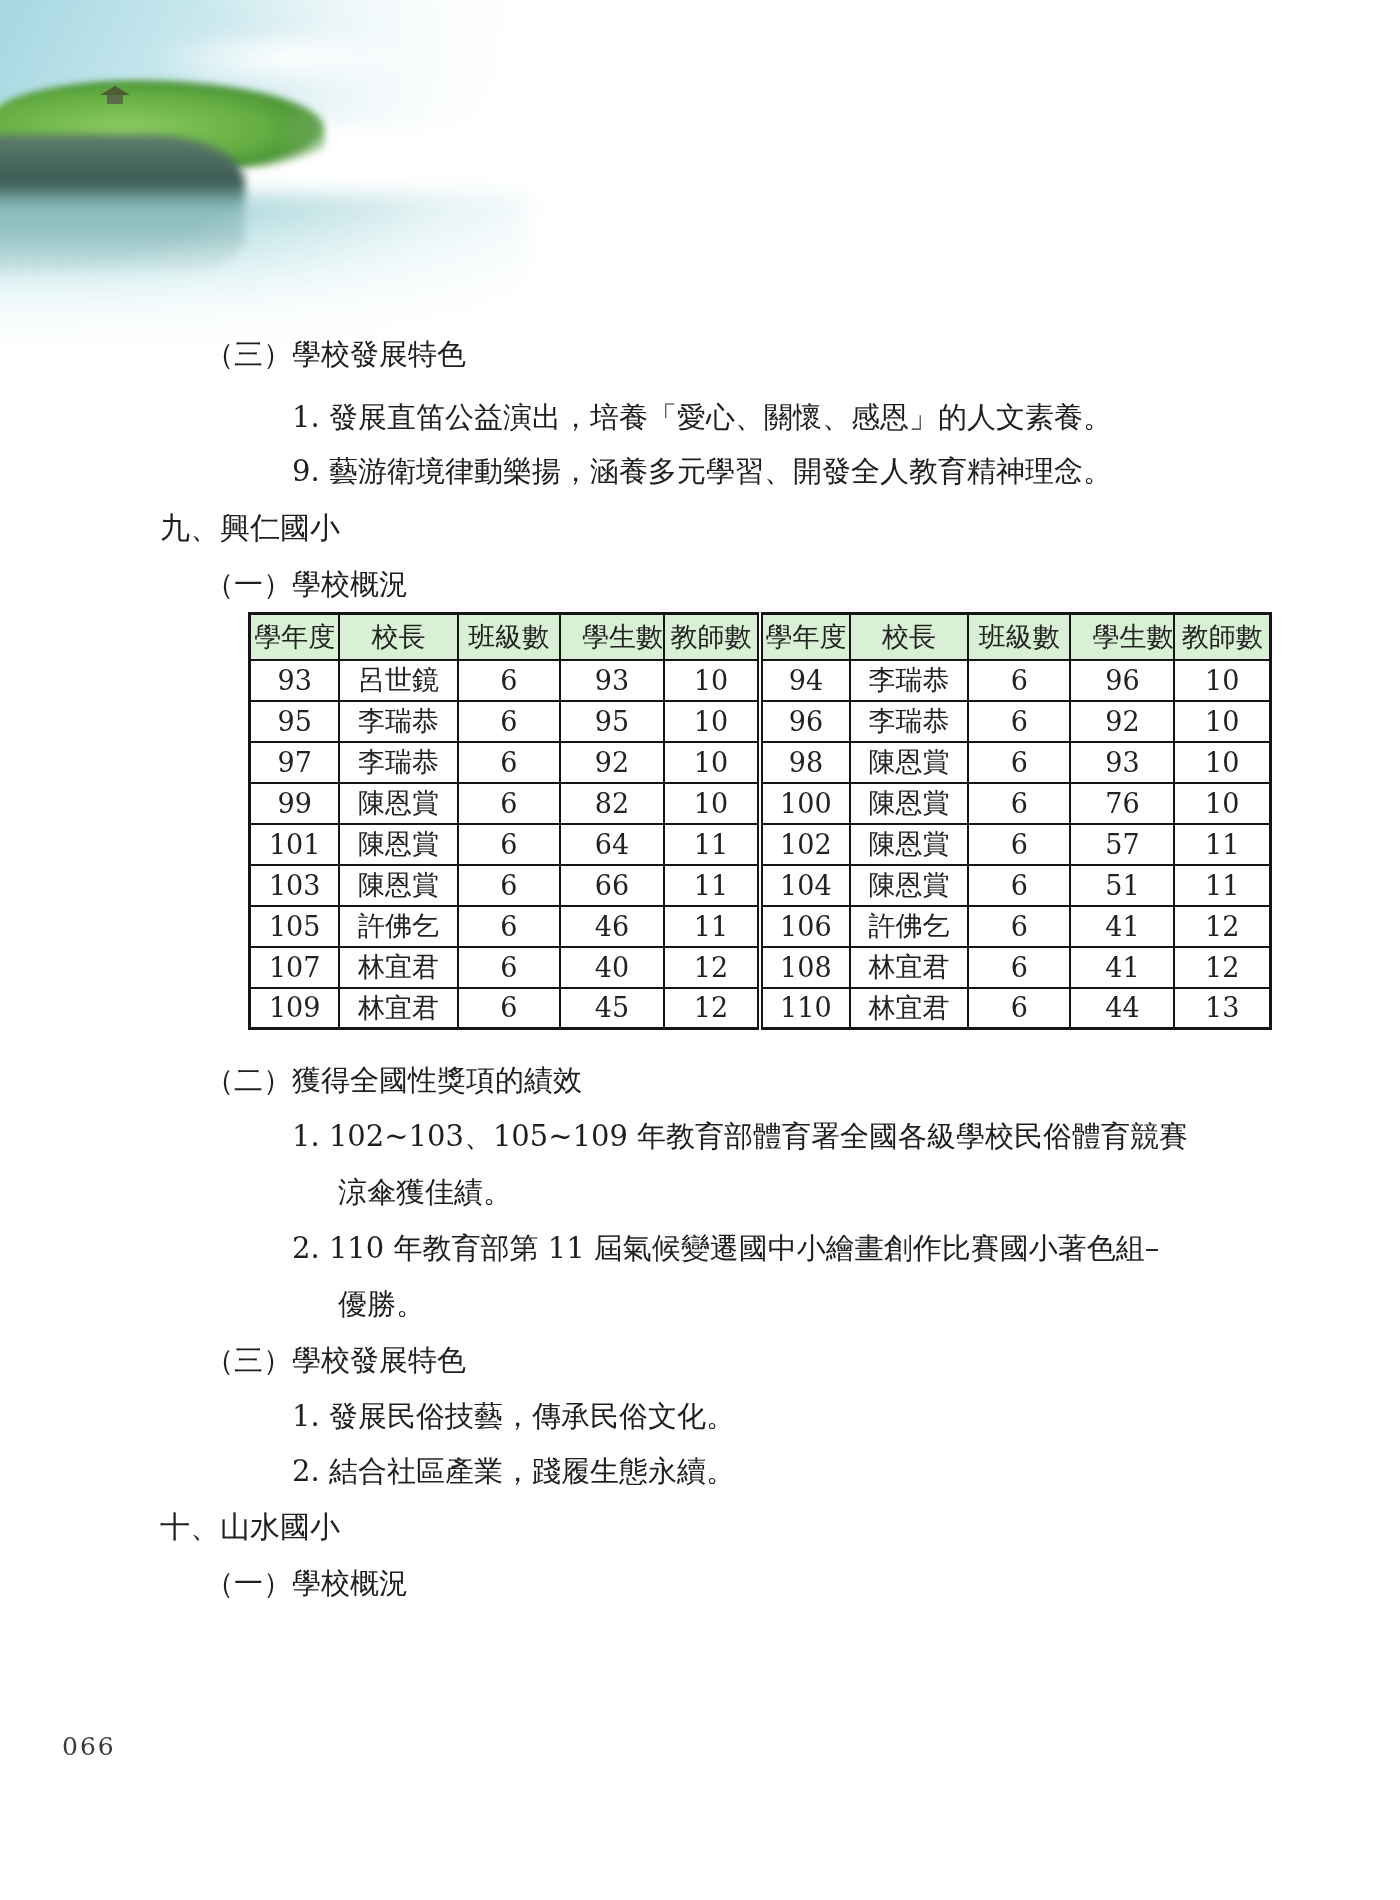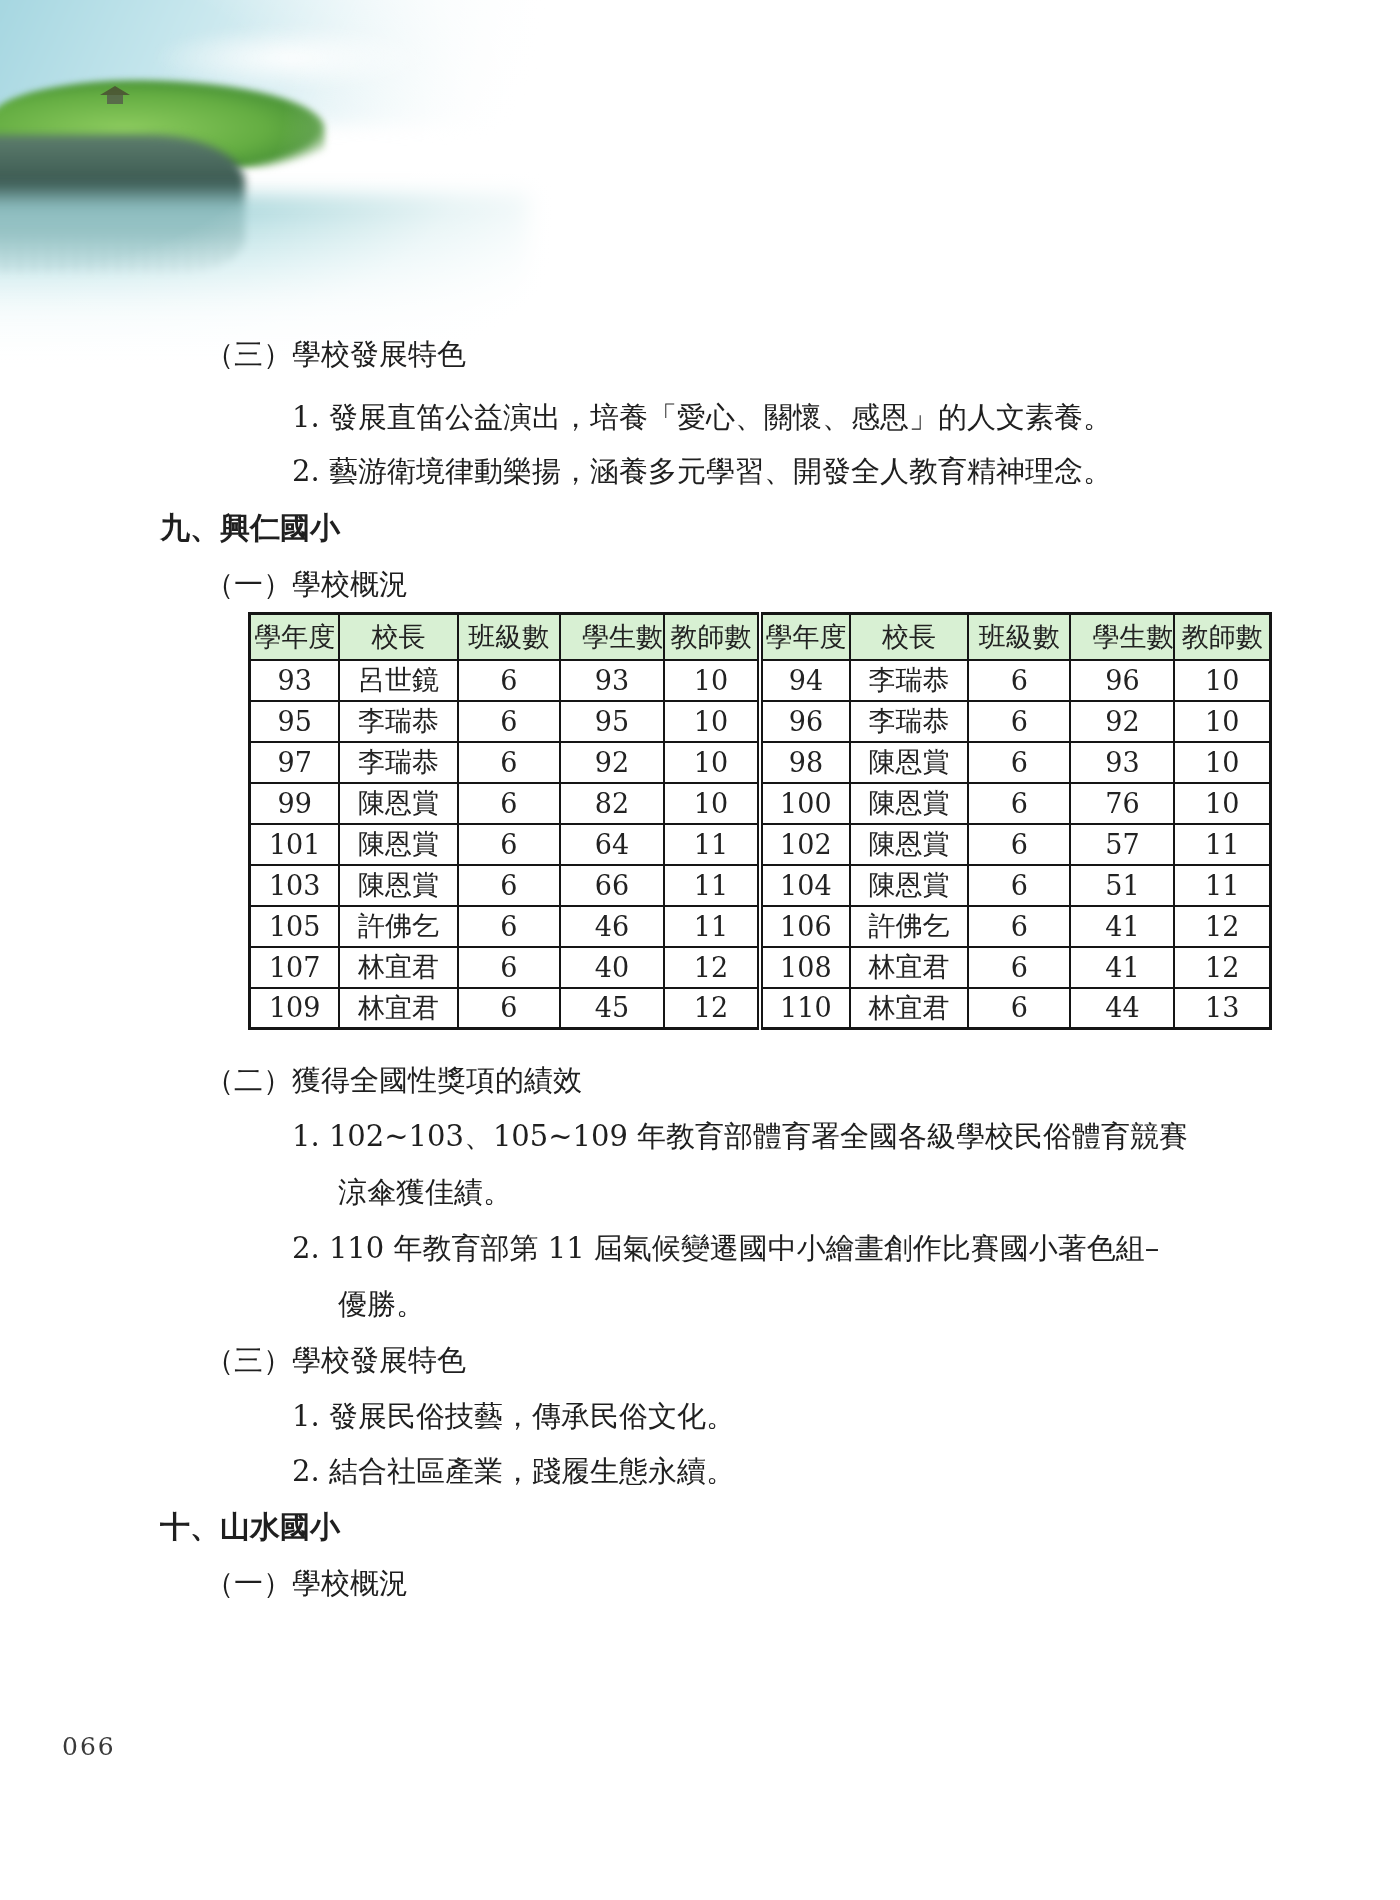--- a/index.html
+++ b/index.html
@@ -32,21 +32,21 @@
                repeating-linear-gradient(90deg,rgba(20,40,35,0.25) 0 6px,rgba(255,255,255,0) 6px 14px);
     filter:blur(4px);border-radius:0 35% 25% 0;}
   .hero-sea{position:absolute;left:-30px;top:195px;width:560px;height:165px;
     background:linear-gradient(180deg,rgba(150,205,210,0.85) 0%,rgba(190,228,232,0.75) 40%,rgba(230,245,247,0.5) 70%,rgba(255,255,255,0) 100%);
     filter:blur(10px);}
   .hero-fade{position:absolute;inset:0;
     background:radial-gradient(130% 120% at 0% 30%,rgba(255,255,255,0) 34%,rgba(255,255,255,0.7) 58%,#ffffff 76%);}
 
   
   .line{position:absolute;white-space:nowrap;font-size:29px;line-height:36px;color:#1f1f1f;}
-  .line.bold{font-weight:bold;font-size:30px;}
+  .line.bold{font-weight:normal;font-size:30px;}
 
   
   .school-table{
     position:absolute;left:208px;top:612px;width:1024px;
     border-collapse:collapse;table-layout:fixed;
     font-size:27px;color:#222;
     border:3px solid #151515;
     margin-left:40px;
   }
   .school-table th,.school-table td{
@@ -76,21 +76,21 @@
       <div class="pav-roof"></div>
       <div class="pav-base"></div>
     </div>
     <div class="hero-cliff"></div>
     <div class="hero-sea"></div>
     <div class="hero-fade"></div>
   </div>
 
   <div class="line" style="left:205px;top:336px;">（三）學校發展特色</div>
   <div class="line" style="left:292px;top:399px;">1. 發展直笛公益演出，培養「愛心、關懷、感恩」的人文素養。</div>
-  <div class="line" style="left:292px;top:453px;">2. 藝游衛境律動樂揚，涵養多元學習、開發全人教育精神理念。</div>
+  <div class="line" style="left:292px;top:453px;">9. 藝游衛境律動樂揚，涵養多元學習、開發全人教育精神理念。</div>
 
   <div class="line bold" style="left:160px;top:510px;">九、興仁國小</div>
   <div class="line" style="left:205px;top:566px;">（一）學校概況</div>
 
   <table class="school-table">
     <thead>
       <tr>
           <th>學年度</th>
           <th>校長</th>
           <th>班級數</th>

